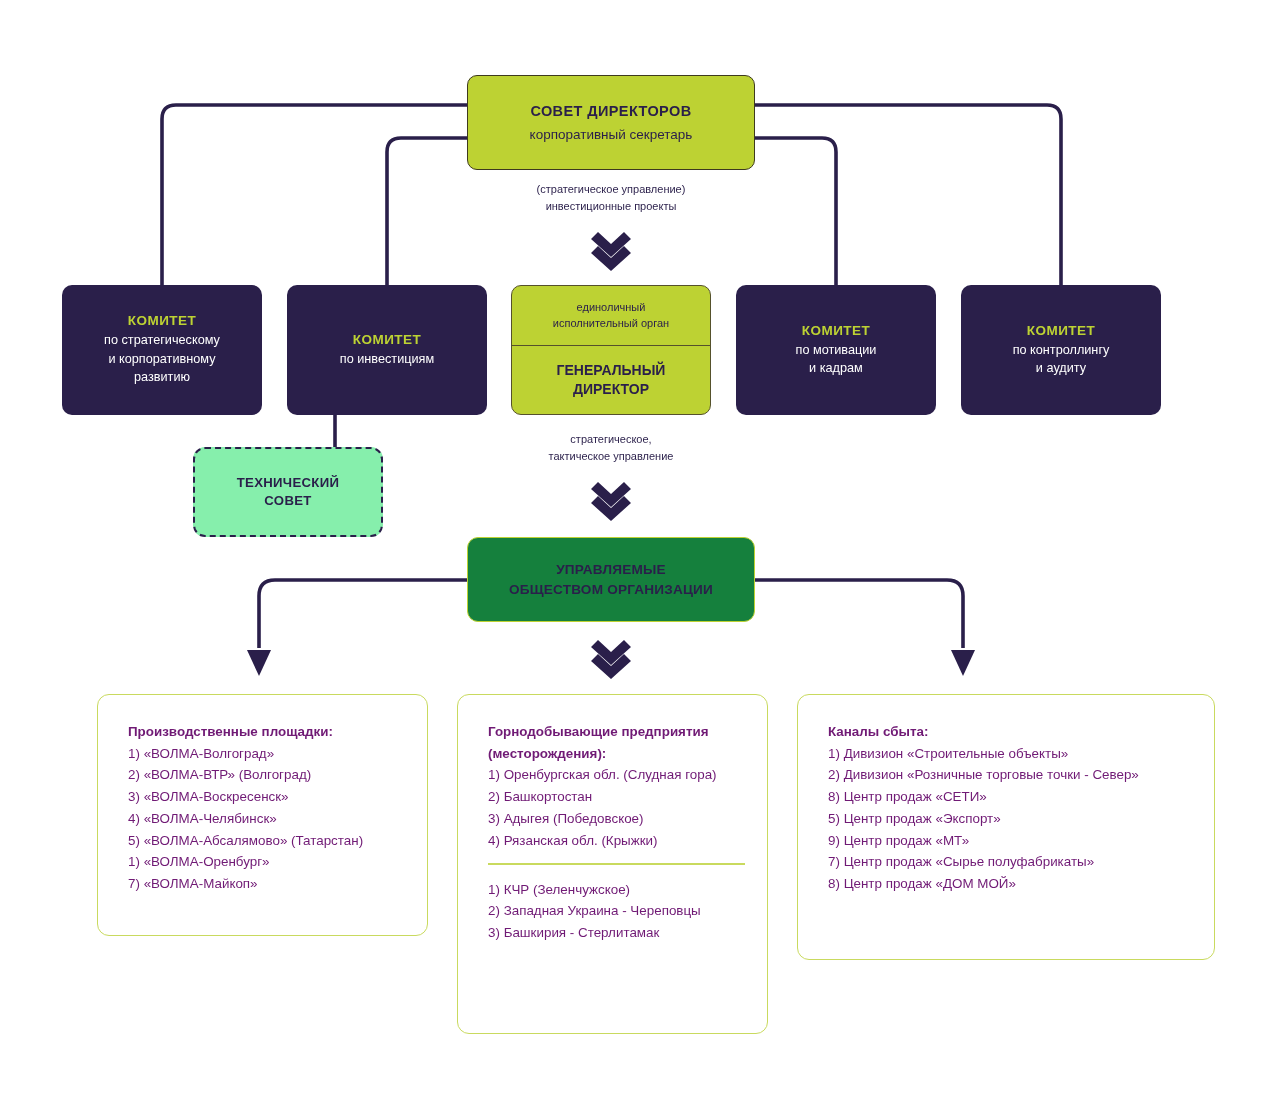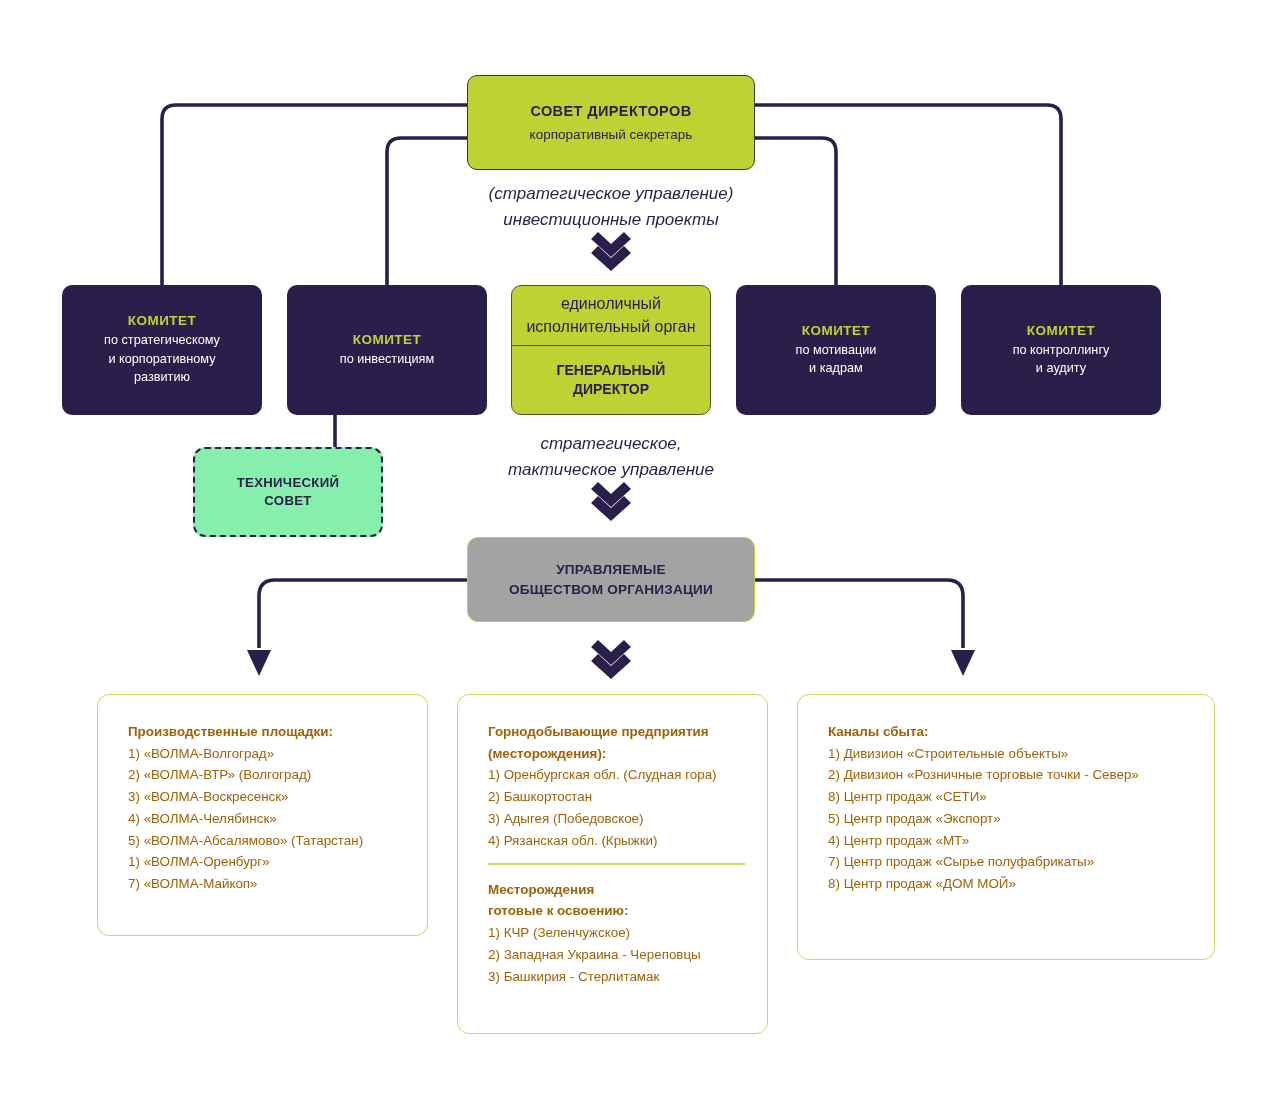--- a/index.html
+++ b/index.html
@@ -41,60 +41,60 @@
 
   
   .ceo {
     left: 511px; top: 285px; width: 200px; height: 130px;
     background: #bdd233; border: 1.2px solid #55512c;
     display: flex; flex-direction: column; color: #2a1f4a; overflow: hidden;
   }
   .ceo .upper {
     flex: 0 0 60px; display: flex; flex-direction: column;
     align-items: center; justify-content: center;
-    border-bottom: 1.2px solid #55512c; font-size: 16px; line-height: 1.4;
+    border-bottom: 1.2px solid #55512c; font-size: 11px; line-height: 1.4;
     text-align: center; padding: 0 8px;
   }
   .ceo .lower {
     flex: 1; display: flex; flex-direction: column;
     align-items: center; justify-content: center;
     font-size: 14px; font-weight: bold; line-height: 1.35; text-align: center;
   }
 
   
   .tech {
     left: 193px; top: 447px; width: 190px; height: 90px;
     border: 2px dashed #2a1f4a; border-radius: 12px; background: #86efac;
     display: flex; align-items: center; justify-content: center; text-align: center;
     color: #2a1f4a; font-size: 13.2px; font-weight: bold; line-height: 1.4;
     letter-spacing: .3px;
   }
 
   
   .managed {
     left: 467px; top: 537px; width: 288px; height: 85px;
-    background: #a3a3a3; border: 1.6px solid #bdd233; border-radius: 11px;
+    background: #15803d; border: 1.6px solid #bdd233; border-radius: 11px;
     display: flex; align-items: center; justify-content: center; text-align: center;
     color: #2a1f4a; font-size: 13.6px; font-weight: bold; line-height: 1.45;
     letter-spacing: .2px;
   }
 
   
   .cap {
     position: absolute; text-align: center; color: #2a1f4a;
-    font-size: 17px; font-style: italic; line-height: 1.5;
+    font-size: 11px; line-height: 1.5;
   }
   #cap-1 { left: 441px; top: 181px; width: 340px; }
   #cap-2 { left: 441px; top: 431px; width: 340px; }
 
   
   .card {
     position: absolute; background: #fff;
     border: 1.5px solid #c9da5e; border-radius: 12px;
-    padding: 26px 22px 24px 30px; color: #a16207;
+    padding: 26px 22px 24px 30px; color: #701a75;
   }
   #card-0 { left: 97px; top: 694px; width: 331px; height: 242px; }
   #card-1 { left: 457px; top: 694px; width: 311px; height: 340px; }
   #card-2 { left: 797px; top: 694px; width: 418px; height: 266px; }
 
   .card .hd { font-size: 13.4px; font-weight: bold; line-height: 1.62; }
   .card .li { font-size: 13.4px; line-height: 1.62; white-space: nowrap; }
   .sep { height: 1.5px; background: #c9da5e; margin: 12px 0 14px 0; }
 </style>
 </head>
@@ -193,34 +193,33 @@
 
   <div class="card" id="card-1">
     <div class="hd">Горнодобывающие предприятия<br>(месторождения):</div>
     <div>
         <div class="li">1) Оренбургская обл. (Слудная гора)</div>
         <div class="li">2) Башкортостан</div>
         <div class="li">3) Адыгея (Победовское)</div>
         <div class="li">4) Рязанская обл. (Крыжки)</div>
       </div>
     <div class="sep"></div>
-    <div class="hd">Месторождения<br>готовые к освоению:</div>
     <div>
         <div class="li">1) КЧР (Зеленчужское)</div>
         <div class="li">2) Западная Украина - Череповцы</div>
         <div class="li">3) Башкирия - Стерлитамак</div>
       </div>
   </div>
 
   <div class="card" id="card-2">
     <div class="hd">Каналы сбыта:</div>
     <div>
         <div class="li">1) Дивизион «Строительные объекты»</div>
         <div class="li">2) Дивизион «Розничные торговые точки - Север»</div>
         <div class="li">8) Центр продаж «СЕТИ»</div>
         <div class="li">5) Центр продаж «Экспорт»</div>
-        <div class="li">4) Центр продаж «МТ»</div>
+        <div class="li">9) Центр продаж «МТ»</div>
         <div class="li">7) Центр продаж «Сырье полуфабрикаты»</div>
         <div class="li">8) Центр продаж «ДОМ МОЙ»</div>
       </div>
   </div>
 
 </div>
 
 </body></html>

